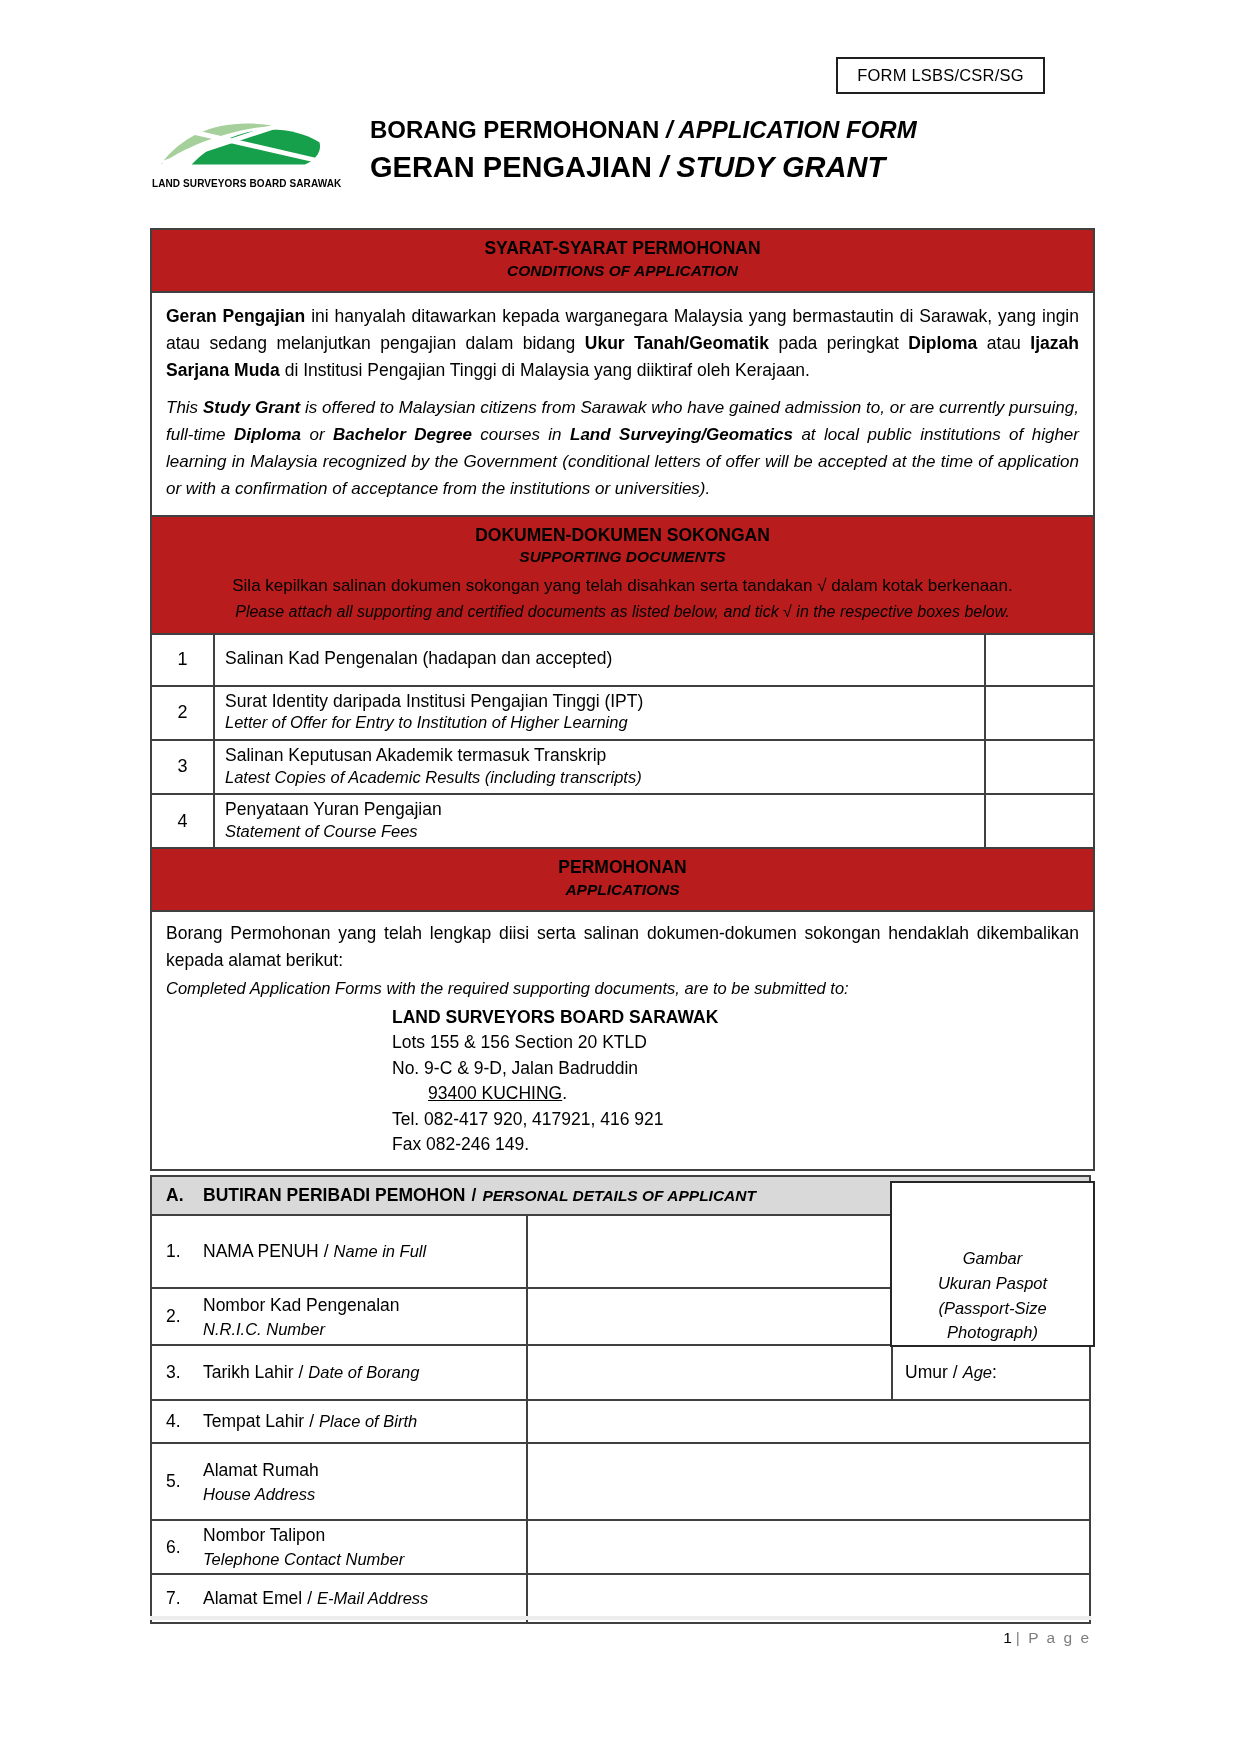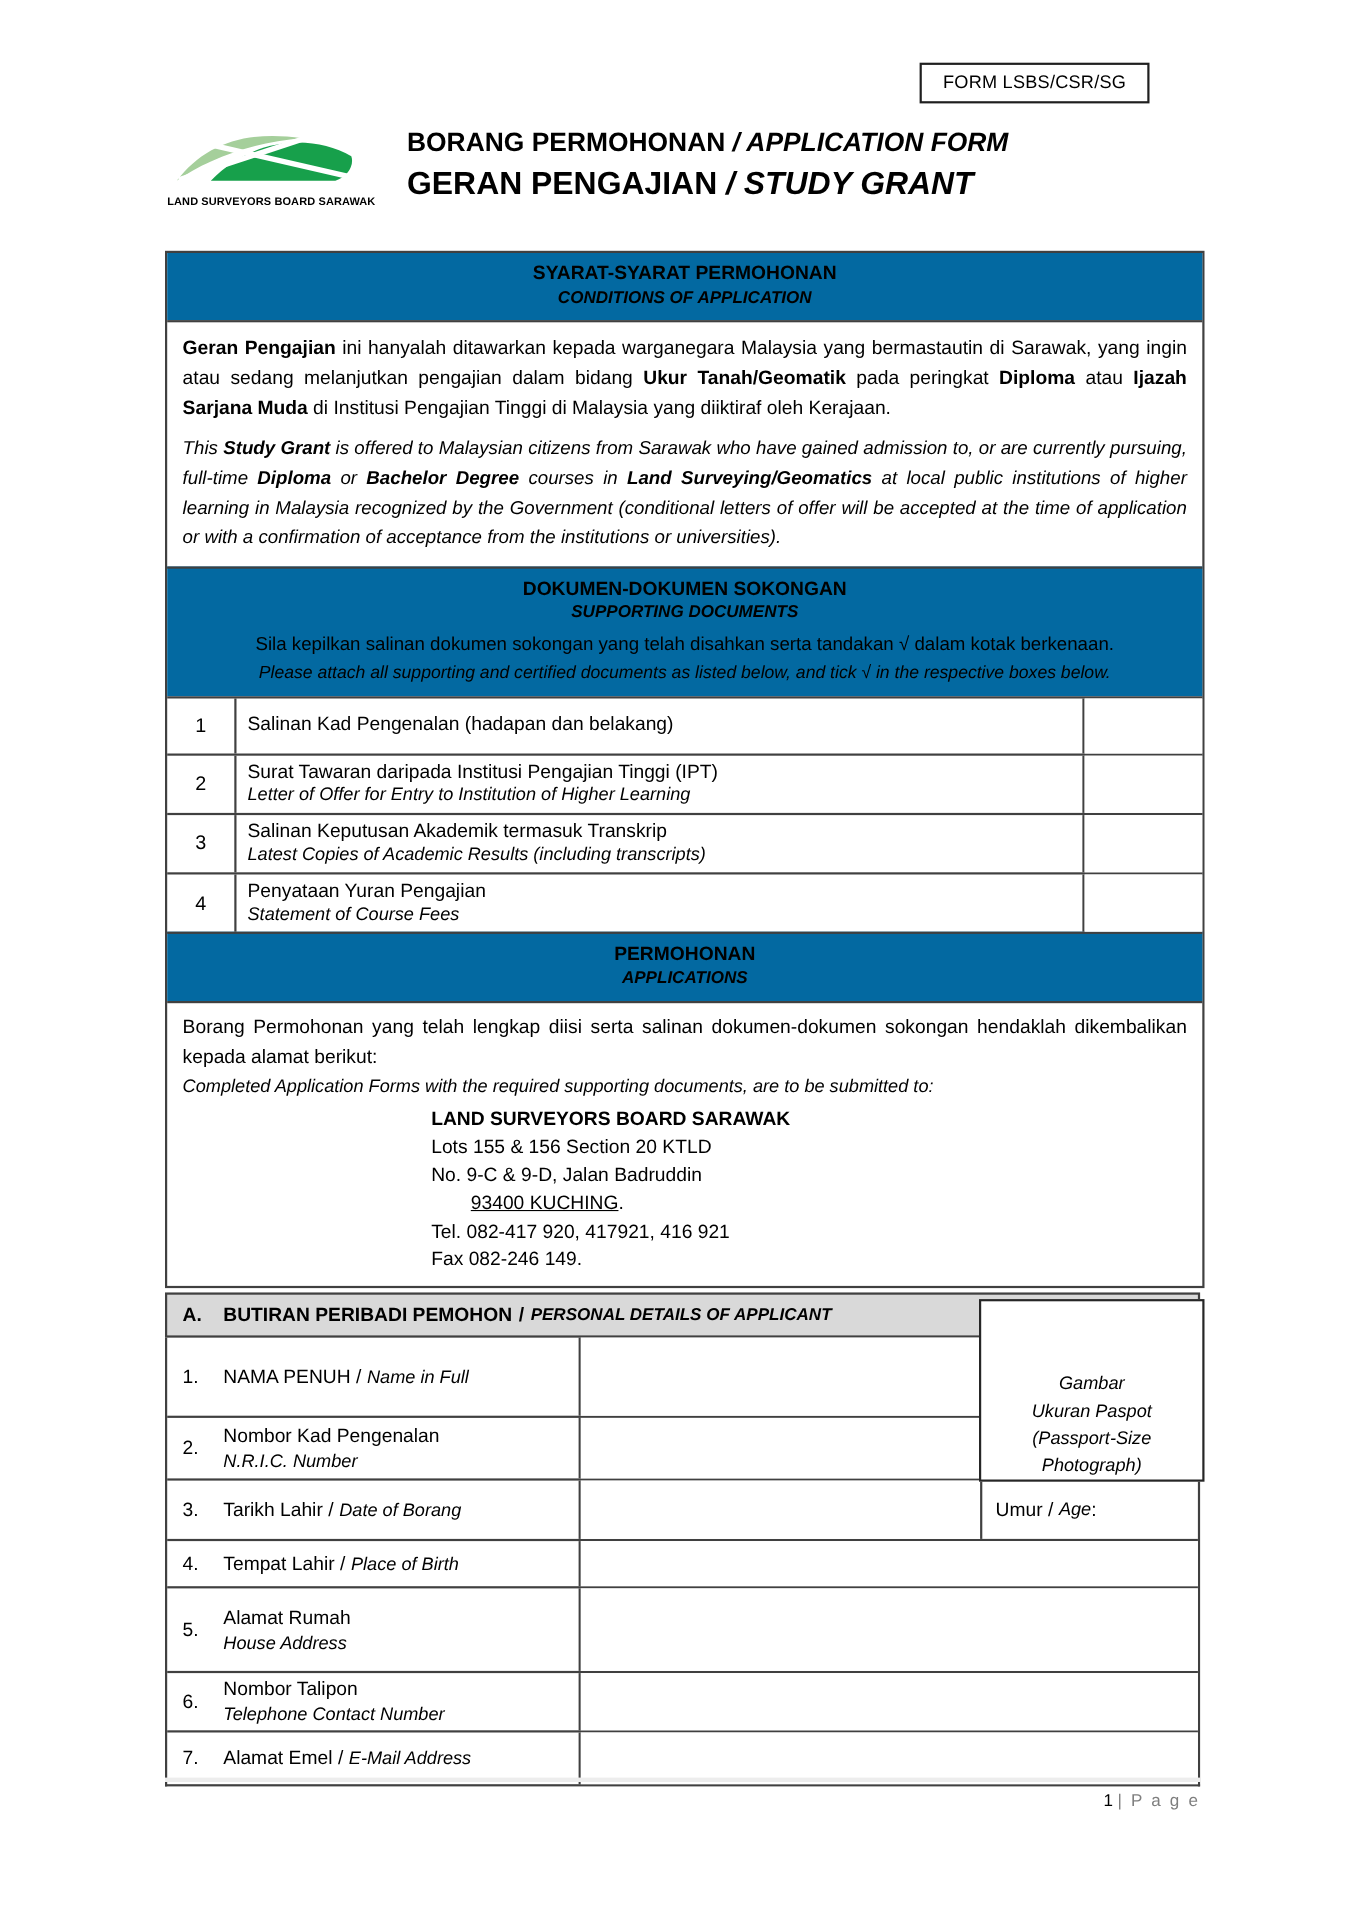--- a/index.html
+++ b/index.html
@@ -17,21 +17,21 @@
   .brand{position:absolute;left:152px;top:116px;width:178px;text-align:center;}
   .brand svg{width:168px;height:60px;display:block;margin:0 auto;}
   .brand-caption{font-size:10px;font-weight:bold;margin-top:2px;white-space:nowrap;letter-spacing:.1px;}
   
   .titles{position:absolute;left:370px;top:116px;}
   .title1{font-size:24px;font-weight:bold;white-space:nowrap;}
   .title2{font-size:29px;font-weight:bold;margin-top:7px;white-space:nowrap;}
   .t-it{font-style:italic;}
   
   .main-box{position:absolute;left:150px;top:228px;width:941px;border:2px solid #404040;}
-  .sec-head{background:#0369a1;text-align:center;padding:7px 10px 9px;}
+  .sec-head{background:#b91c1c;text-align:center;padding:7px 10px 9px;}
   .sec-head.bt{border-top:2px solid #404040;}
   .sec-head .h1{font-size:17.5px;font-weight:bold;line-height:1.35;}
   .sec-head .h2{font-size:15.5px;font-weight:bold;font-style:italic;line-height:1.35;}
   .sec-head .h3{font-size:17px;line-height:1.55;margin-top:5px;}
   .sec-head .h4{font-size:16px;font-style:italic;line-height:1.5;}
   .cond-body{border-top:2px solid #404040;padding:10px 14px 12px;}
   .para-ms{font-size:17.5px;line-height:1.55;text-align:justify;}
   .para-en{font-size:17px;line-height:1.6;text-align:justify;font-style:italic;margin-top:10px;}
   .bd{font-weight:bold;}
   
@@ -124,28 +124,28 @@
       <div class="h1">DOKUMEN-DOKUMEN SOKONGAN</div>
       <div class="h2">SUPPORTING DOCUMENTS</div>
       <div class="h3">Sila kepilkan salinan dokumen sokongan yang telah disahkan serta tandakan √ dalam kotak berkenaan.</div>
       <div class="h4">Please attach all supporting and certified documents as listed below, and tick √ in the respective boxes below.</div>
     </div>
 
     <div class="doc-table">
       <div class="doc-row">
         <div class="doc-no">1</div>
         <div class="doc-desc">
-          <div class="doc-ms">Salinan Kad Pengenalan (hadapan dan belakang)</div>
+          <div class="doc-ms">Salinan Kad Pengenalan (hadapan dan accepted)</div>
         </div>
         <div class="doc-tick"></div>
       </div>
       <div class="doc-row">
         <div class="doc-no">2</div>
         <div class="doc-desc">
-          <div class="doc-ms">Surat Tawaran daripada Institusi Pengajian Tinggi (IPT)</div>
+          <div class="doc-ms">Surat Identity daripada Institusi Pengajian Tinggi (IPT)</div>
           <div class="doc-en">Letter of Offer for Entry to Institution of Higher Learning</div>
         </div>
         <div class="doc-tick"></div>
       </div>
       <div class="doc-row">
         <div class="doc-no">3</div>
         <div class="doc-desc">
           <div class="doc-ms">Salinan Keputusan Akademik termasuk Transkrip</div>
           <div class="doc-en">Latest Copies of Academic Results (including transcripts)</div>
         </div>

